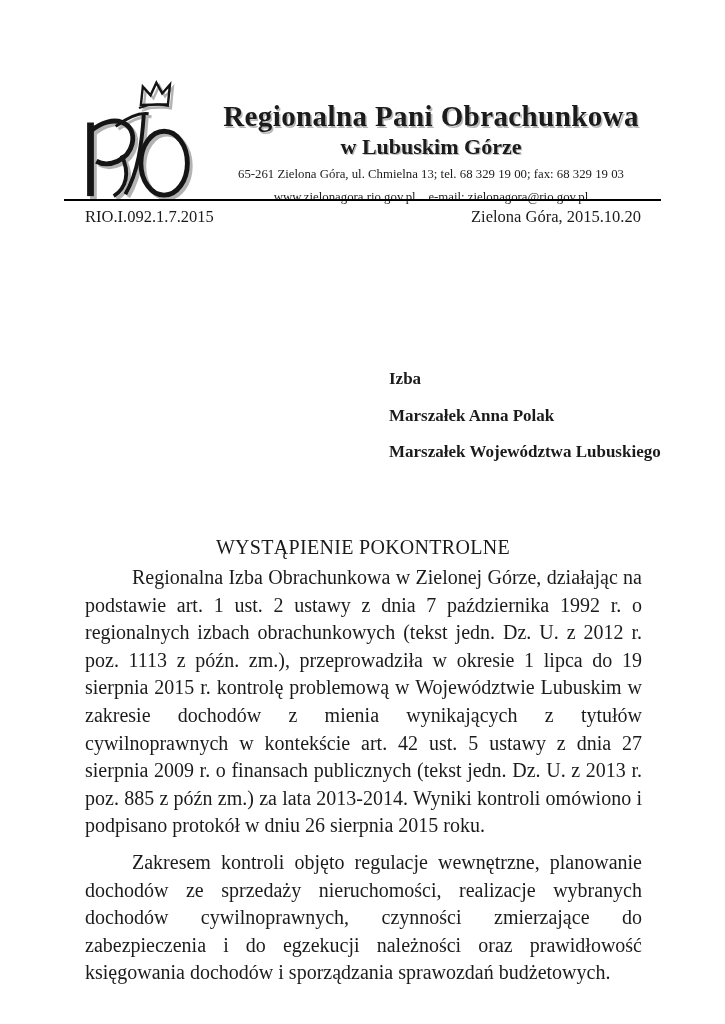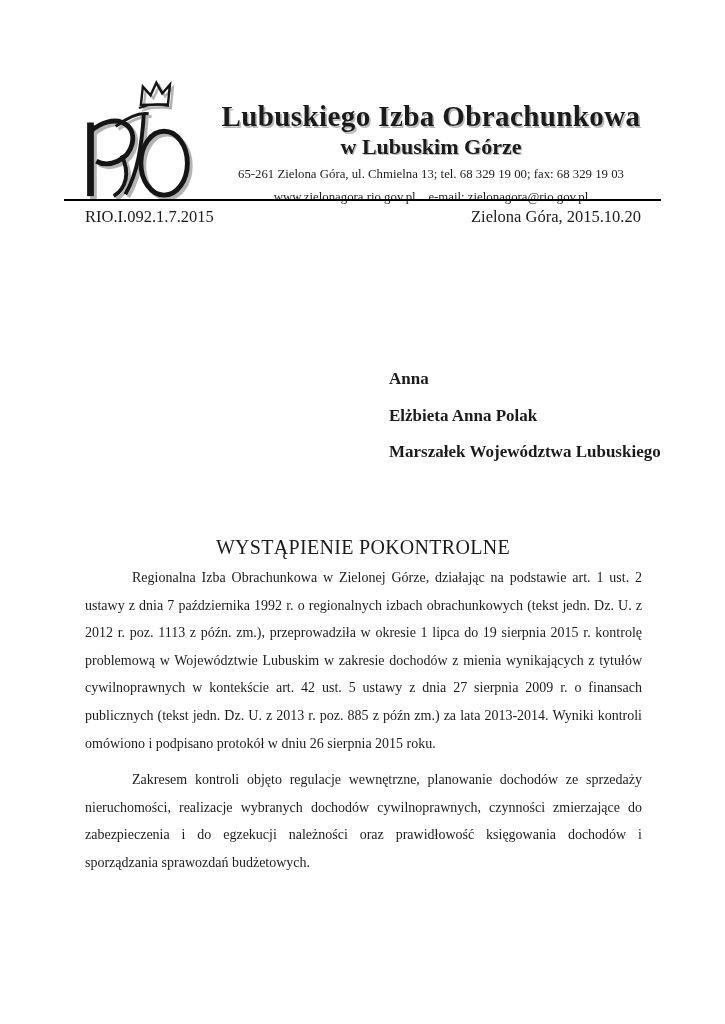--- a/index.html
+++ b/index.html
@@ -94,21 +94,21 @@
     width: 556px;
     text-align: center;
     font-size: 20px;
     letter-spacing: 0.3px;
   }
   .body-text {
     position: absolute;
     left: 85px;
     top: 564px;
     width: 557px;
-    font-size: 14px;
+    font-size: 20px;
     line-height: 27.6px;
     text-align: justify;
   }
   .body-text p {
     margin: 0;
     text-indent: 47px;
   }
   .body-text p + p {
     margin-top: 9px;
   }
@@ -139,36 +139,36 @@
         <path d="M12 48 L12 124" stroke-width="7"></path>
         <path d="M12 57 C36 37 60 48 55 70 C51 87 31 95 18 88" stroke-width="5"></path>
         <path d="M44 82 C53 100 49 116 36 124" stroke-width="4"></path>
         <path d="M67 40 C65 70 61 100 48 122" stroke-width="4"></path>
         <ellipse cx="88" cy="90" rx="24" ry="33" stroke-width="5"></ellipse>
       </g>
     </svg>
   </div>
 
   <div class="header-text">
-    <div class="org-name">Lubuskiego Izba Obrachunkowa</div>
+    <div class="org-name">Regionalna Pani Obrachunkowa</div>
     <div class="org-location">w Lubuskim Górze</div>
     <div class="org-address">65-261 Zielona Góra,  ul. Chmielna 13; tel. 68 329 19 00; fax: 68 329 19 03</div>
     <div class="org-contact">www.zielonagora.rio.gov.pl    e-mail: zielonagora@rio.gov.pl</div>
   </div>
 
   <div class="header-rule"></div>
 
   <div class="ref-row">
     <span>RIO.I.092.1.7.2015</span>
     <span>Zielona Góra, 2015.10.20</span>
   </div>
 
   <div class="addressee">
-    <div>Anna</div>
-    <div>Elżbieta Anna Polak</div>
+    <div>Izba</div>
+    <div>Marszałek Anna Polak</div>
     <div>Marszałek Województwa Lubuskiego</div>
   </div>
 
   <div class="doc-title">WYSTĄPIENIE POKONTROLNE</div>
 
   <div class="body-text">
     <p>Regionalna Izba Obrachunkowa w Zielonej Górze, działając na podstawie art. 1 ust. 2 ustawy z dnia 7 października 1992 r. o regionalnych izbach obrachunkowych (tekst jedn. Dz. U. z 2012 r. poz. 1113 z późn. zm.), przeprowadziła w okresie 1 lipca do 19 sierpnia 2015 r. kontrolę problemową w Województwie Lubuskim w zakresie dochodów z mienia wynikających z tytułów cywilnoprawnych w kontekście art. 42 ust. 5 ustawy z dnia 27 sierpnia 2009 r. o finansach publicznych (tekst jedn. Dz. U. z 2013 r. poz. 885 z późn zm.) za lata 2013-2014. Wyniki kontroli omówiono i podpisano protokół w dniu 26 sierpnia 2015 roku.</p>
     <p>Zakresem kontroli objęto regulacje wewnętrzne, planowanie dochodów ze sprzedaży nieruchomości, realizacje wybranych dochodów cywilnoprawnych, czynności zmierzające do zabezpieczenia i do egzekucji należności oraz prawidłowość księgowania dochodów i sporządzania sprawozdań budżetowych.</p>
   </div>
 

